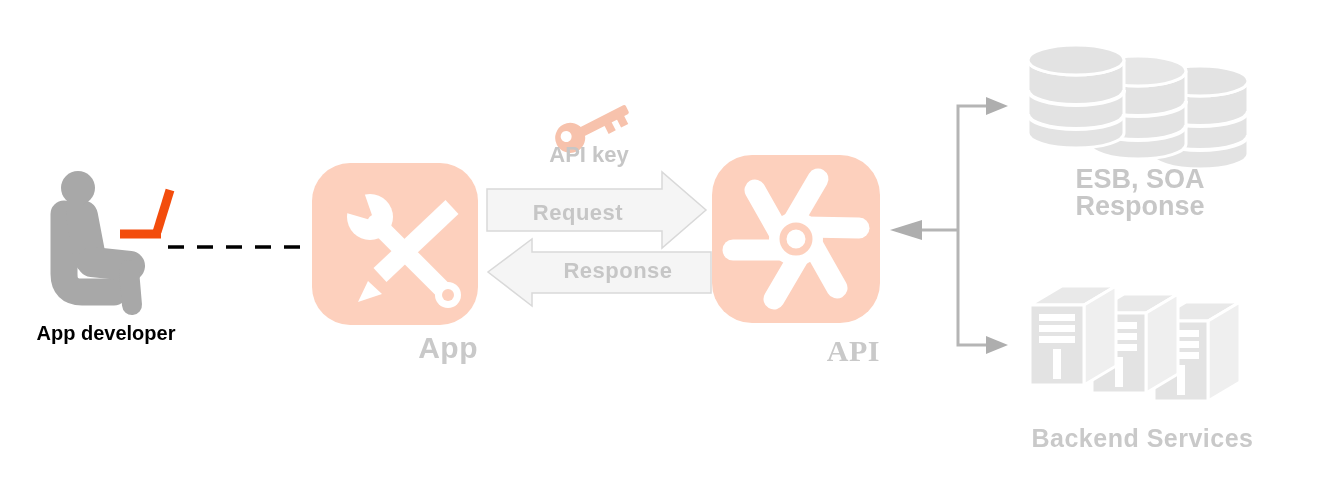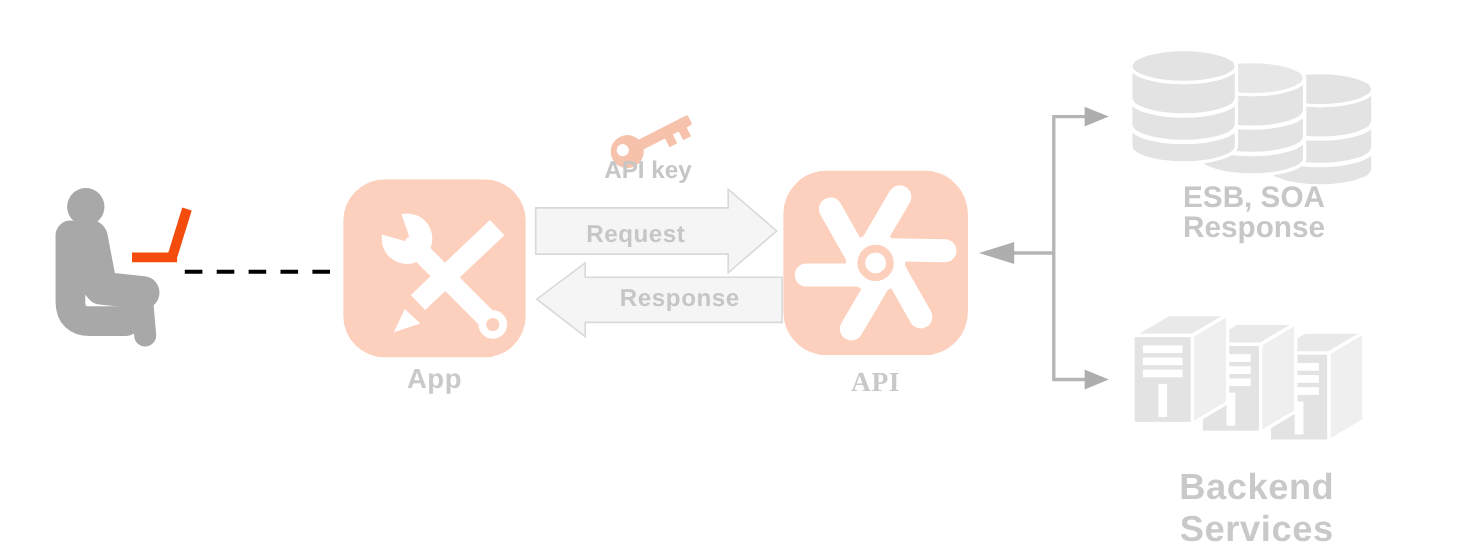--- a/index.html
+++ b/index.html
@@ -7,25 +7,25 @@
   .canvas {
     position: relative;
     width: 1342px;
     height: 504px;
     background: #ffffff;
     overflow: hidden;
   }
   .abs { position: absolute; }
   .lbl { position: absolute; text-align: center; font-weight: bold; }
   .lbl-black { color: #000000; font-size: 20px; }
-  .lbl-icon { font-size: 25px; color: #c9c9c9; letter-spacing: 0.5px; }
+  .lbl-icon { font-size: 30px; color: #c9c9c9; letter-spacing: 0.5px; text-align: right; }
   .lbl-arrow { font-size: 22px; color: #c6c6c6; letter-spacing: 0.5px; }
   .lbl-apikey { font-size: 22px; color: #c6c6c6; }
   .lbl-esb { font-size: 27px; line-height: 27px; color: #c7c7c7; }
-  .lbl-backend { font-size: 33px; color: #c9c9c9; letter-spacing: 0.5px; }
+  .lbl-backend { font-size: 25px; color: #c9c9c9; letter-spacing: 0.5px; }
 </style>
 </head>
 <body>
 
 <div class="canvas">
 
   <svg class="abs" style="left:40px; top:158px;" width="170" height="180" viewBox="0 0 170 180">
 
     <path d="M 24 56 L 24 116 Q 24 134 42 134 L 74 134" fill="none" stroke="#a8a8a8" stroke-width="27" stroke-linecap="round" stroke-linejoin="round"></path>
 
@@ -33,20 +33,21 @@
 
     <circle cx="38" cy="30" r="17" fill="#a8a8a8"></circle>
 
     <line x1="52" y1="104" x2="90" y2="108" stroke="#a8a8a8" stroke-width="30" stroke-linecap="round"></line>
 
     <line x1="89" y1="112" x2="92" y2="147" stroke="#a8a8a8" stroke-width="20" stroke-linecap="round"></line>
 
     <line x1="130" y1="32" x2="117" y2="74" stroke="#f34c0c" stroke-width="9"></line>
     <line x1="80" y1="76" x2="121" y2="76" stroke="#f34c0c" stroke-width="9"></line>
   </svg>
+  <div class="lbl lbl-black" style="left:16px; top:322px; width:180px;">App developer</div>
 
   <svg class="abs" style="left:166px; top:243px;" width="140" height="8" viewBox="0 0 140 8">
     <line x1="2" y1="4" x2="138" y2="4" stroke="#000000" stroke-width="3.5" stroke-dasharray="16 13"></line>
   </svg>
 
   <svg class="abs" style="left:312px; top:163px;" width="166" height="162" viewBox="0 0 166 162">
     <rect x="0" y="0" width="166" height="162" rx="38" fill="#fdd0bd"></rect>
 
     <circle cx="58" cy="54" r="23" fill="#ffffff"></circle>
     <polygon points="62,58 14,44 44,6" fill="#fdd0bd"></polygon>

